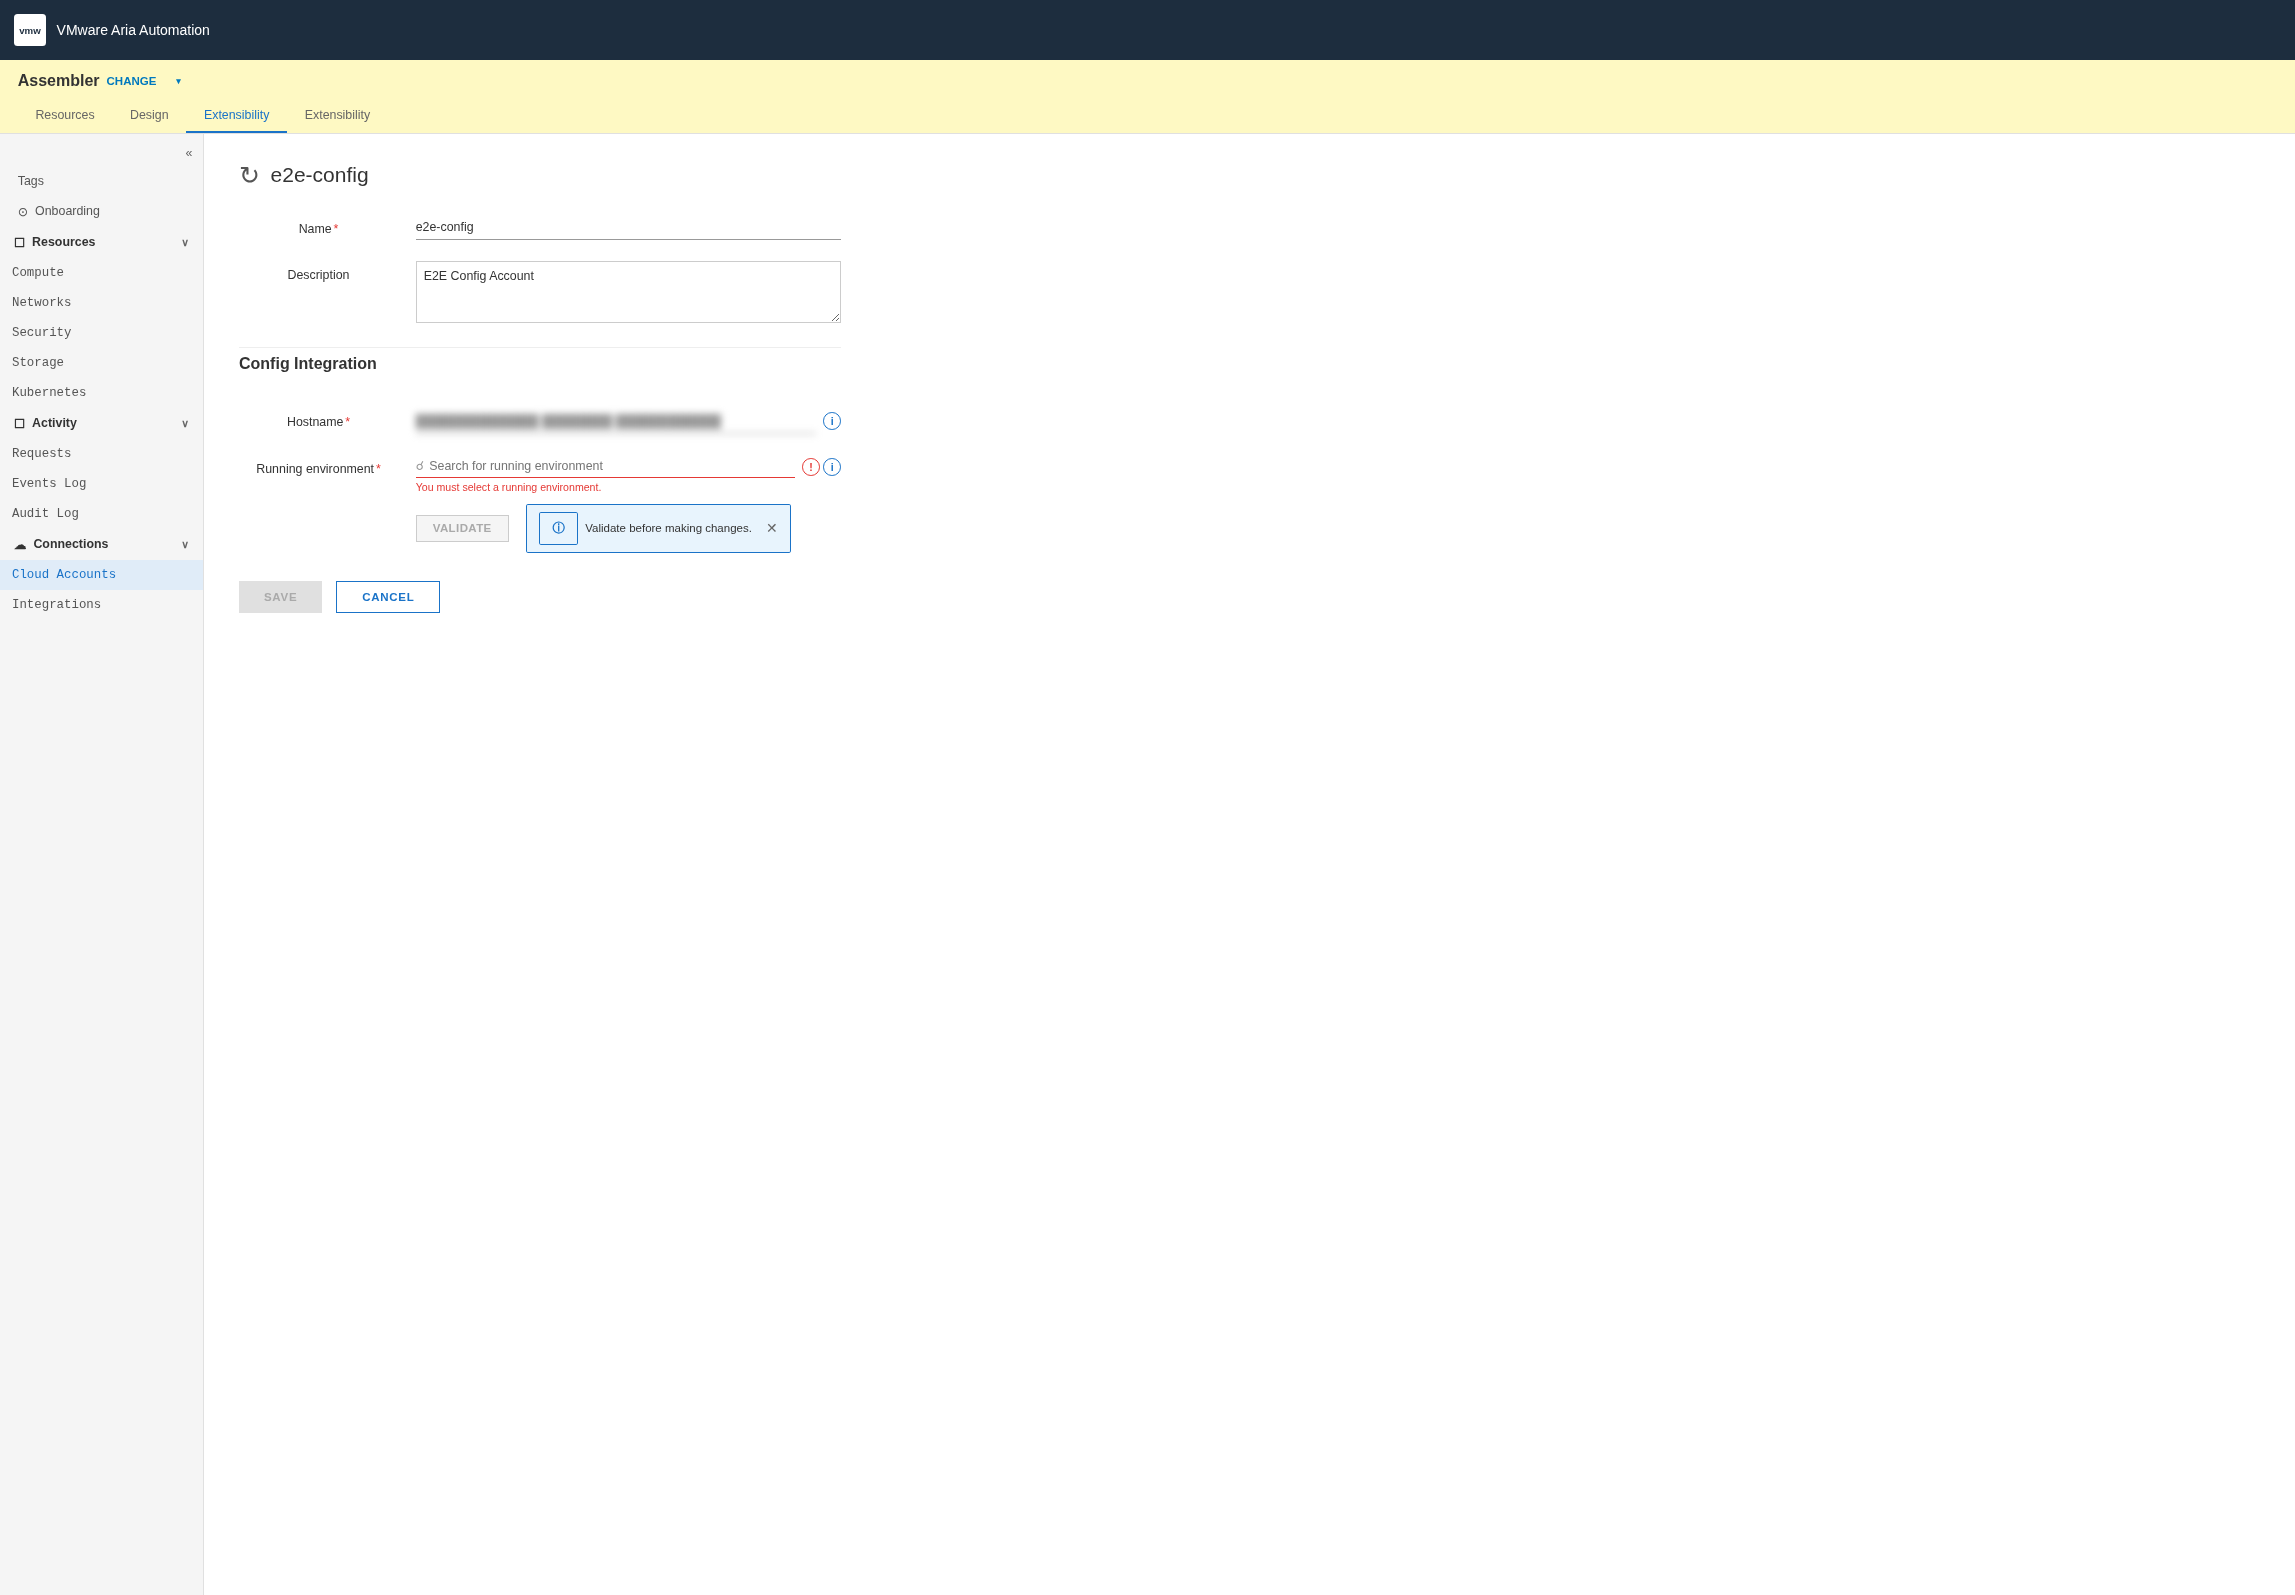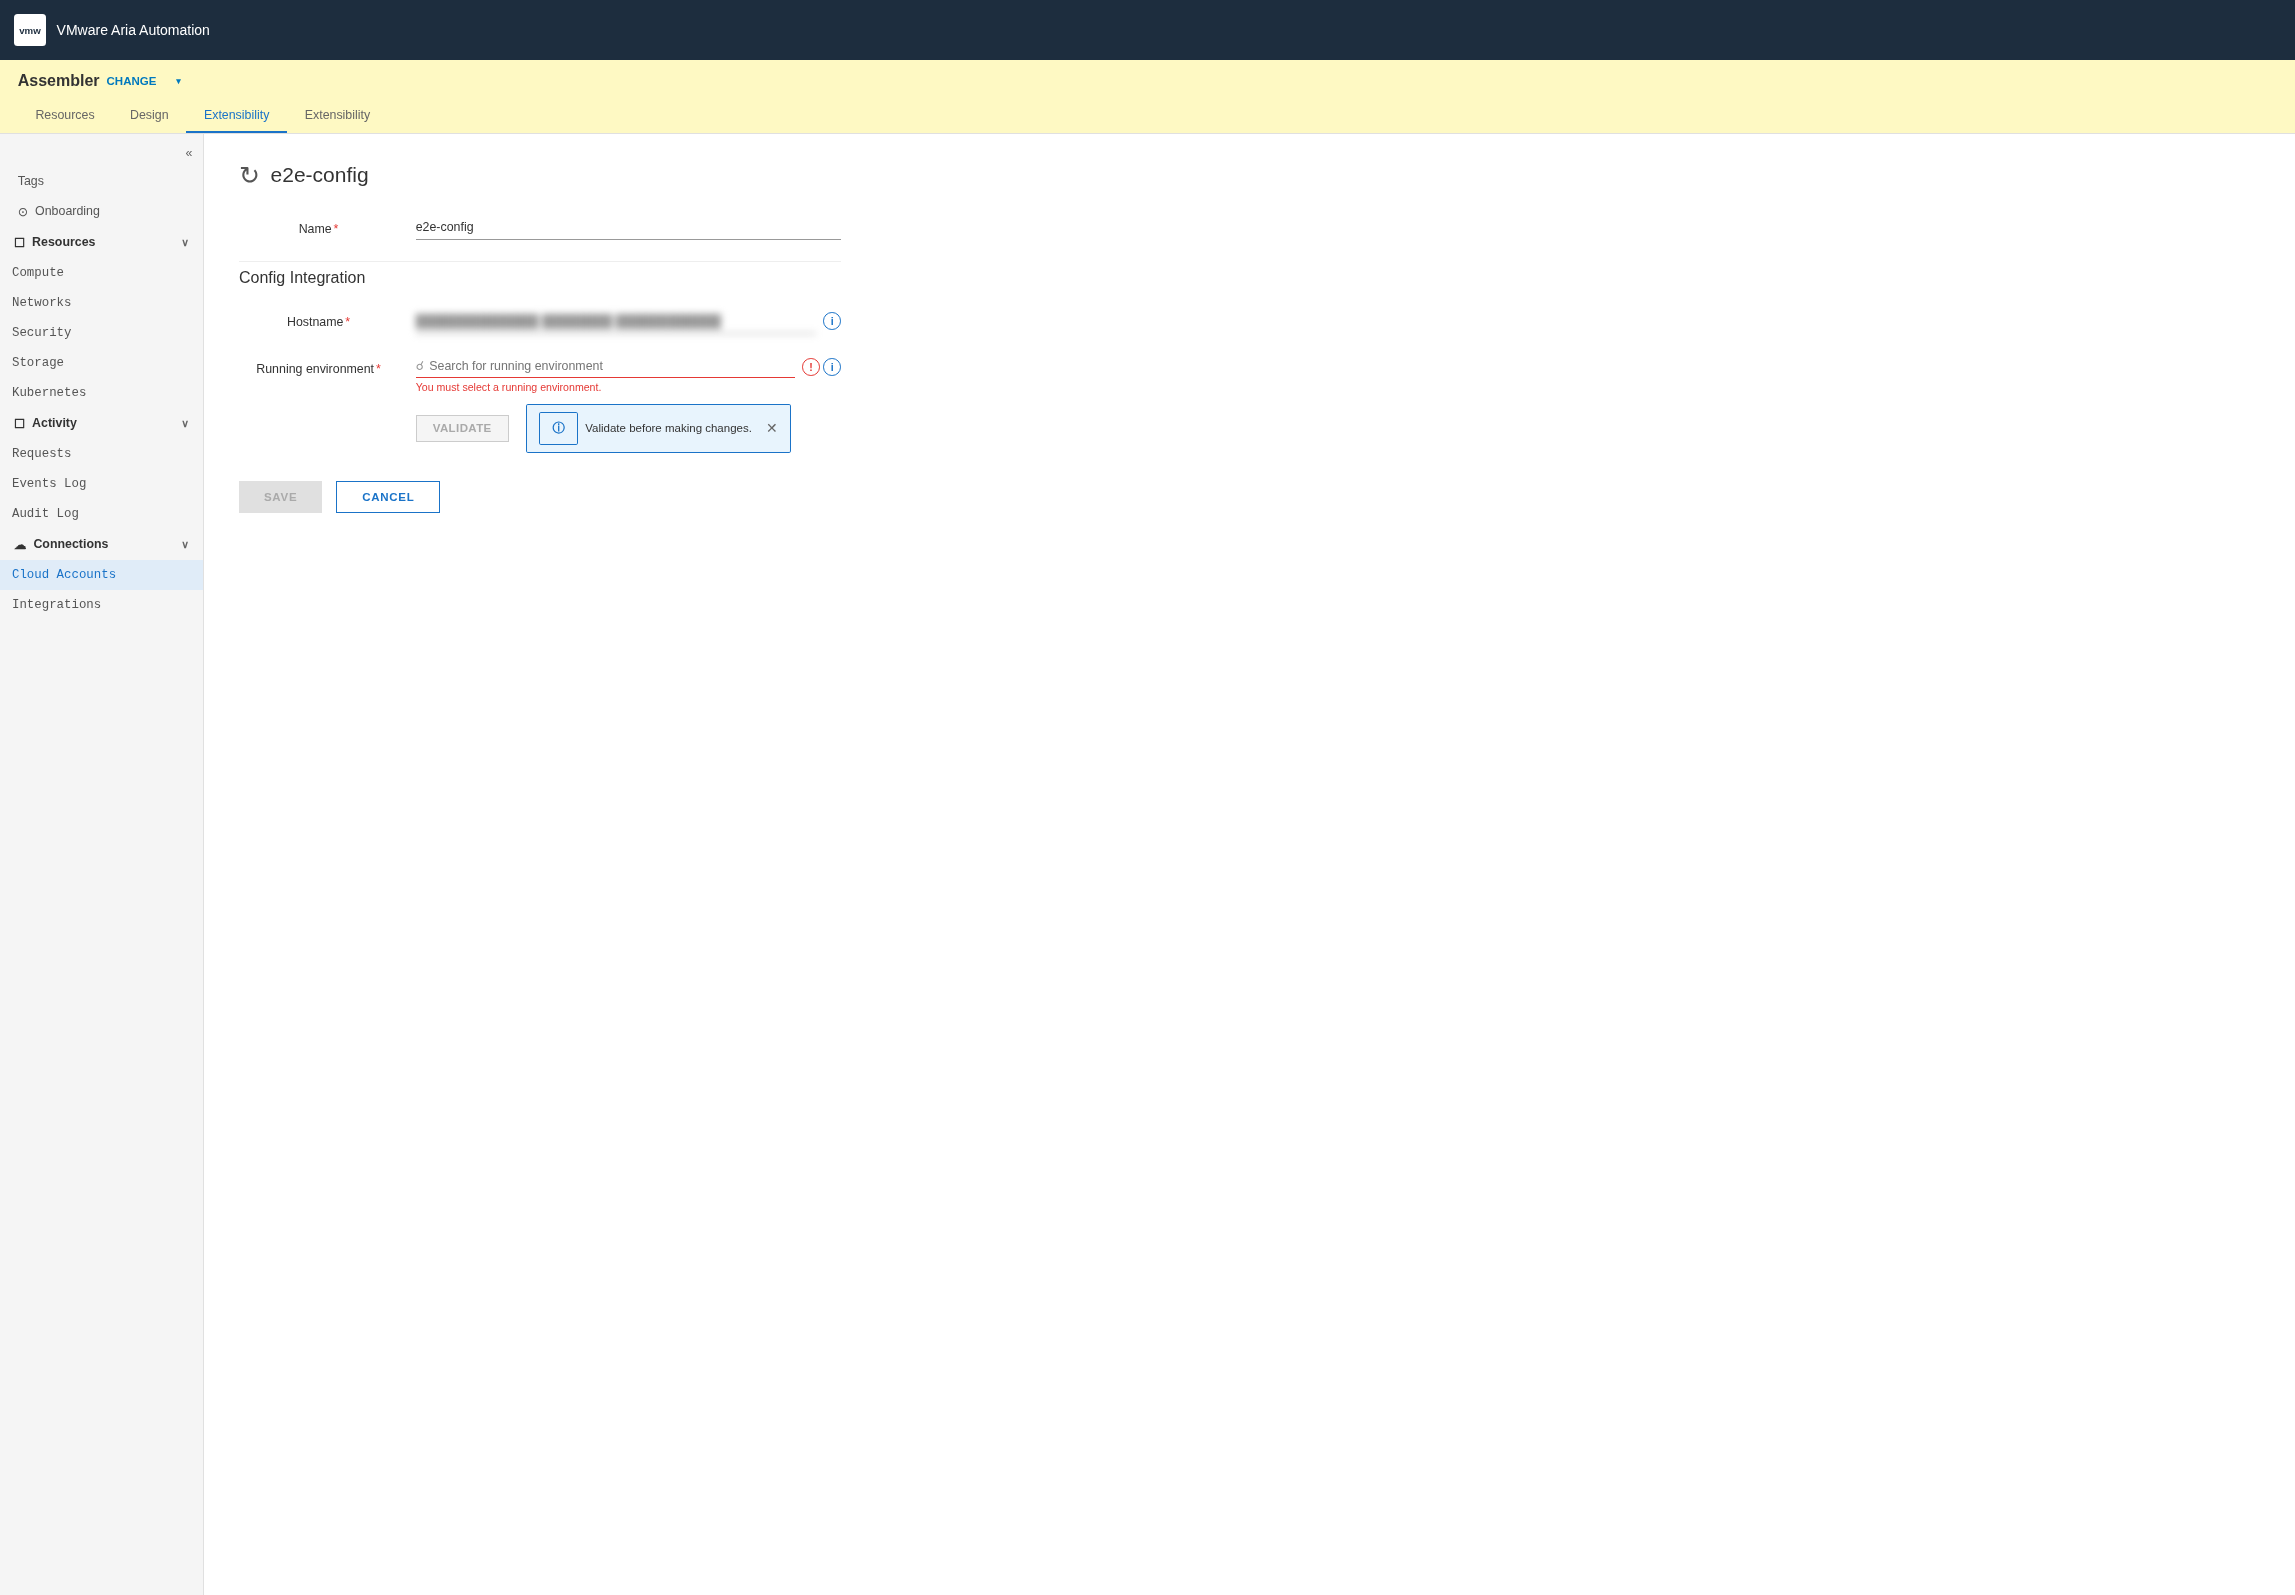--- a/index.html
+++ b/index.html
@@ -197,23 +197,23 @@
       font-size: 12.4px;
       color: #333;
       resize: vertical;
       min-height: 62px;
       outline: none;
       font-family: inherit;
     }
 
     .section-title {
       font-size: 16px;
-      font-weight: 400;
-      color: #333;
-      margin-bottom: 21px;
+      font-weight: 700;
+      color: #333;
+      margin-bottom: 35px;
       padding-top: 7px;
       border-top: 0.9px solid #eee;
     }
 
     
     .input-with-icon {
       display: flex;
       align-items: center;
       gap: 7px;
     }
@@ -450,20 +450,28 @@
 
       <div class="form-row">
         <div class="form-label">
           <span>Name</span><span class="required">*</span>
         </div>
         <div class="form-field">
           <input class="form-input" type="text" value="e2e-config" style="">
         </div>
       </div>
 
+      <div class="form-row">
+        <div class="form-label">
+          <span>Description</span>
+        </div>
+        <div class="form-field">
+          <textarea class="form-textarea" style="">E2E Config Account</textarea>
+        </div>
+      </div>
 
       <h2 class="section-title">Config Integration</h2>
 
       <div class="form-row">
         <div class="form-label">
           <span>Hostname</span><span class="required">*</span>
         </div>
         <div class="form-field">
           <div class="input-with-icon">
             <div class="blurred-value">██████████████ ████████ ████████████</div>

